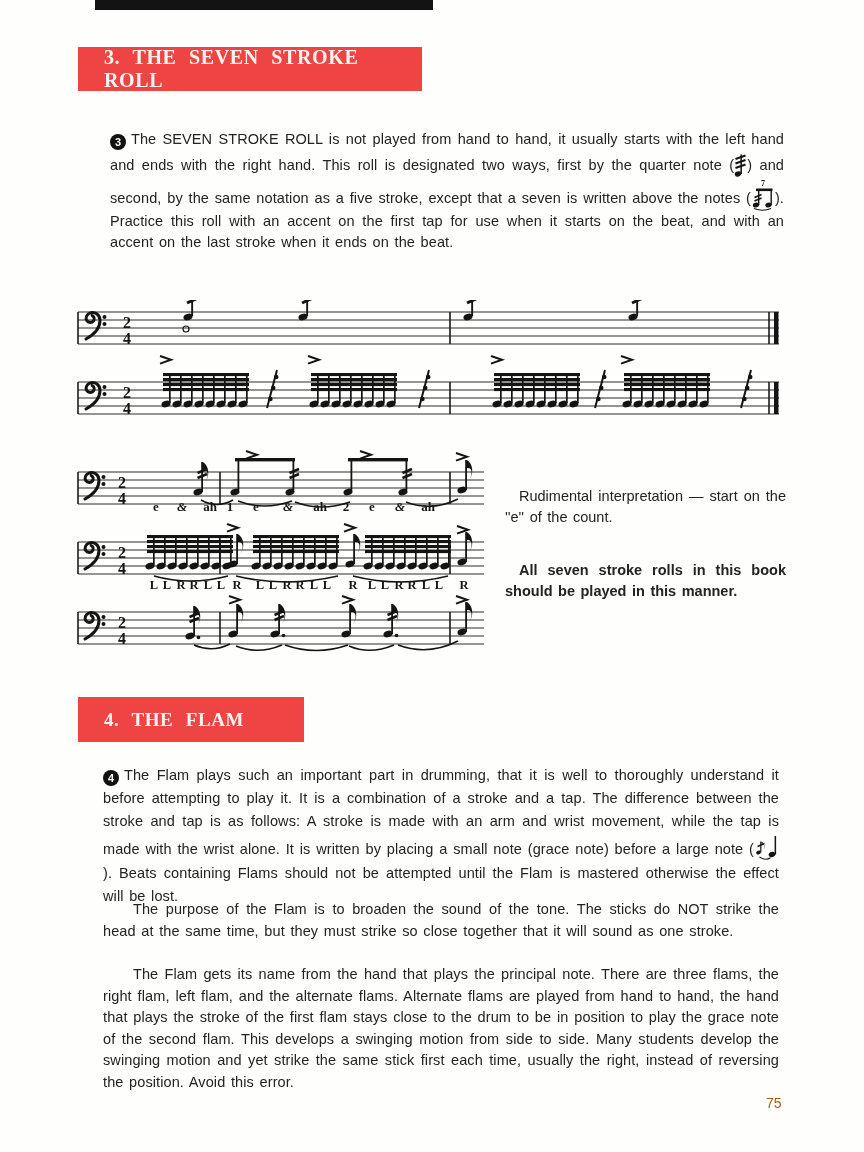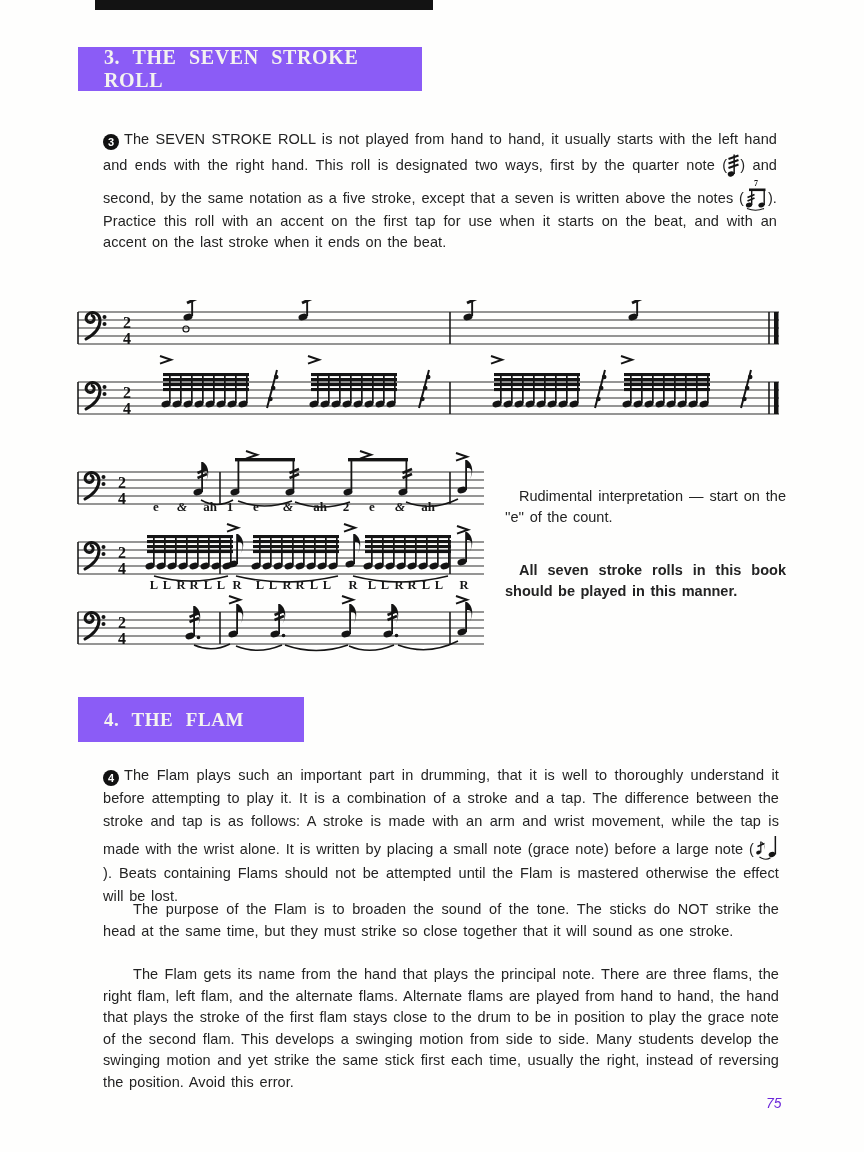--- a/index.html
+++ b/index.html
@@ -1,25 +1,25 @@
 <!DOCTYPE html>
 <html><head>
 <meta charset="utf-8">
 <style>
   html,body{margin:0;padding:0;background:#e8e8e8;}
   #page{position:relative;width:864px;height:1152px;background:#fefefd;overflow:hidden;
         font-family:"Liberation Sans",sans-serif;color:#1e1e1e;}
   .topbar{position:absolute;left:95px;top:0;width:338px;height:10px;background:#131313;}
-  .hdr{position:absolute;background:#8b5cf6;color:#f4f3f0;display:flex;align-items:center;
+  .hdr{position:absolute;background:#ef4444;color:#f4f3f0;display:flex;align-items:center;
        font-family:"Liberation Serif",serif;font-weight:bold;letter-spacing:.6px;word-spacing:7px;}
   #hdr1{left:78px;top:47px;width:318px;height:44px;font-size:20px;padding-left:26px;}
   #hdr2{left:78px;top:697px;width:200px;height:45px;font-size:19px;padding-left:26px;}
   .para{position:absolute;text-align:justify;font-size:14.5px;line-height:21.6px;
         word-spacing:1.5px;letter-spacing:.1px;color:#232323;}
-  #p3{left:103px;top:129px;width:674px;}
+  #p3{left:110px;top:129px;width:674px;}
   #startline{position:absolute;left:135px;top:261px;width:642px;font-size:14.5px;word-spacing:1.5px;}
   #p4{left:103px;top:764px;width:676px;line-height:23px;}
   #p5{left:103px;top:899px;width:676px;text-indent:30px;}
   #p6{left:103px;top:964px;width:676px;text-indent:30px;}
   .badge{display:inline-block;width:16px;height:16px;border-radius:50%;background:#111;color:#fff;
          font-weight:bold;font-size:11px;line-height:16px;text-align:center;vertical-align:-2px;margin-right:5px;}
   b{font-weight:bold;}
   
   .mus{position:absolute;}
   #sys1{left:70px;top:300px;width:720px;height:132px;}
@@ -35,21 +35,21 @@
   .cnt.amp{font-style:italic;}
   .stk{position:absolute;top:128px;transform:translateX(-50%);
        font-family:"Liberation Serif",serif;font-weight:bold;font-size:12.5px;color:#161616;}
   
   #sidenotes{position:absolute;left:505px;top:486px;width:281px;}
   #sidenotes p{margin:0 0 9px 0;text-indent:14px;text-align:justify;
                font-size:14.5px;line-height:21px;word-spacing:1.5px;color:#232323;}
   #sidenotes p.bold{font-weight:bold;margin-top:32px;}
   .ing{display:inline-block;vertical-align:-8px;}
   .ing .ln{stroke:#141414;}
-  #pagenum{position:absolute;left:766px;top:1095px;font-size:14px;color:#6d28d9;font-style:italic;}
+  #pagenum{position:absolute;left:766px;top:1095px;font-size:14px;color:#a16207;}
 </style>
 </head>
 <body>
 
 <div id="page">
   <div class="topbar"></div>
 
   
   <svg width="0" height="0">
     <defs>

